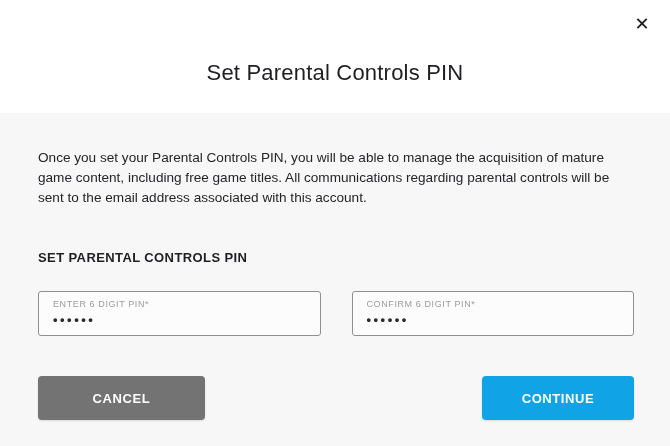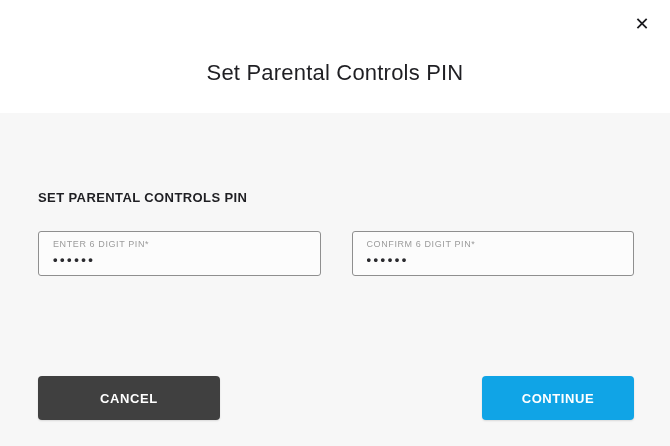--- a/index.html
+++ b/index.html
@@ -112,35 +112,36 @@
     border: none;
     border-radius: 4px;
     color: #ffffff;
     font-family: "Liberation Sans", sans-serif;
     font-size: 13px;
     font-weight: 700;
     letter-spacing: 0.6px;
     cursor: pointer;
     box-shadow: 0 1px 2px rgba(0,0,0,0.12);
   }
-  .btn-cancel { width: 182px; background: #404040; }
+  .btn-cancel { width: 167px; background: #737373; }
   .btn-continue { width: 152px; background: #10a4e6; }
 </style>
 </head>
 <body>
 
 <div class="dialog">
 
   <div class="header">
     <span class="close-btn">✕</span>
     <div class="dialog-title">Set Parental Controls PIN</div>
   </div>
 
   <div class="body">
 
+    <p class="description">Once you set your Parental Controls PIN, you will be able to manage the acquisition of mature game content, including free game titles. All communications regarding parental controls will be sent to the email address associated with this account.</p>
 
     <div class="section-heading">SET PARENTAL CONTROLS PIN</div>
 
     <div class="inputs-row">
 
       <div class="input-box">
         <span class="input-label">ENTER 6 DIGIT PIN*</span>
         <input class="pin-input" type="text" value="••••••" style="">
       </div>
 

